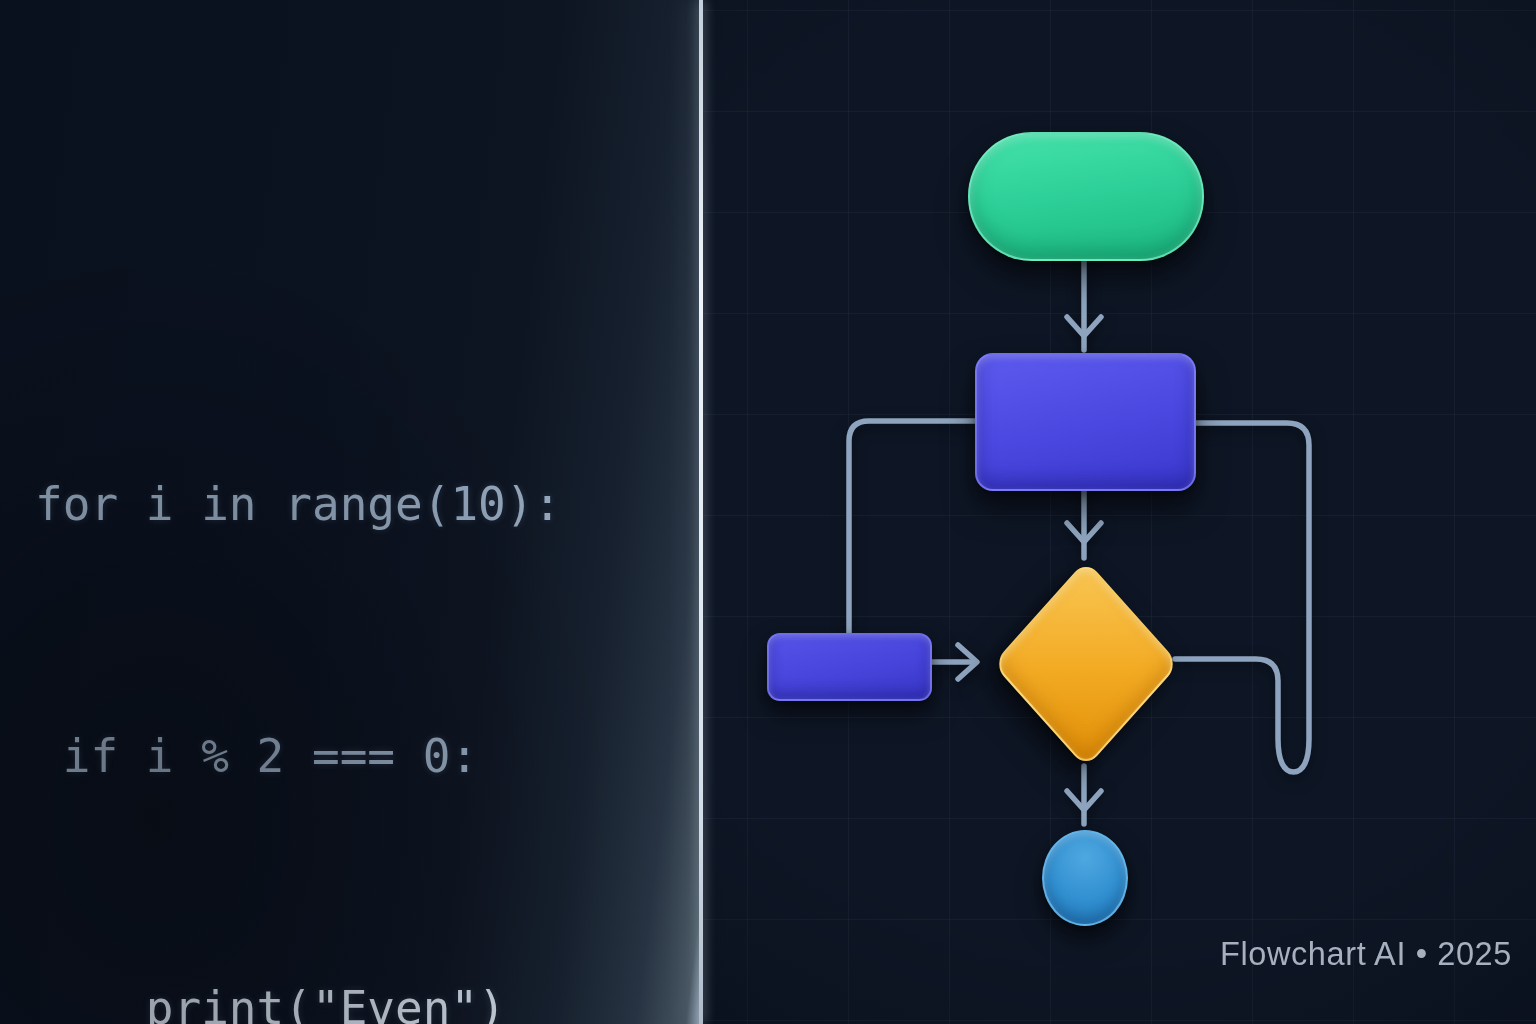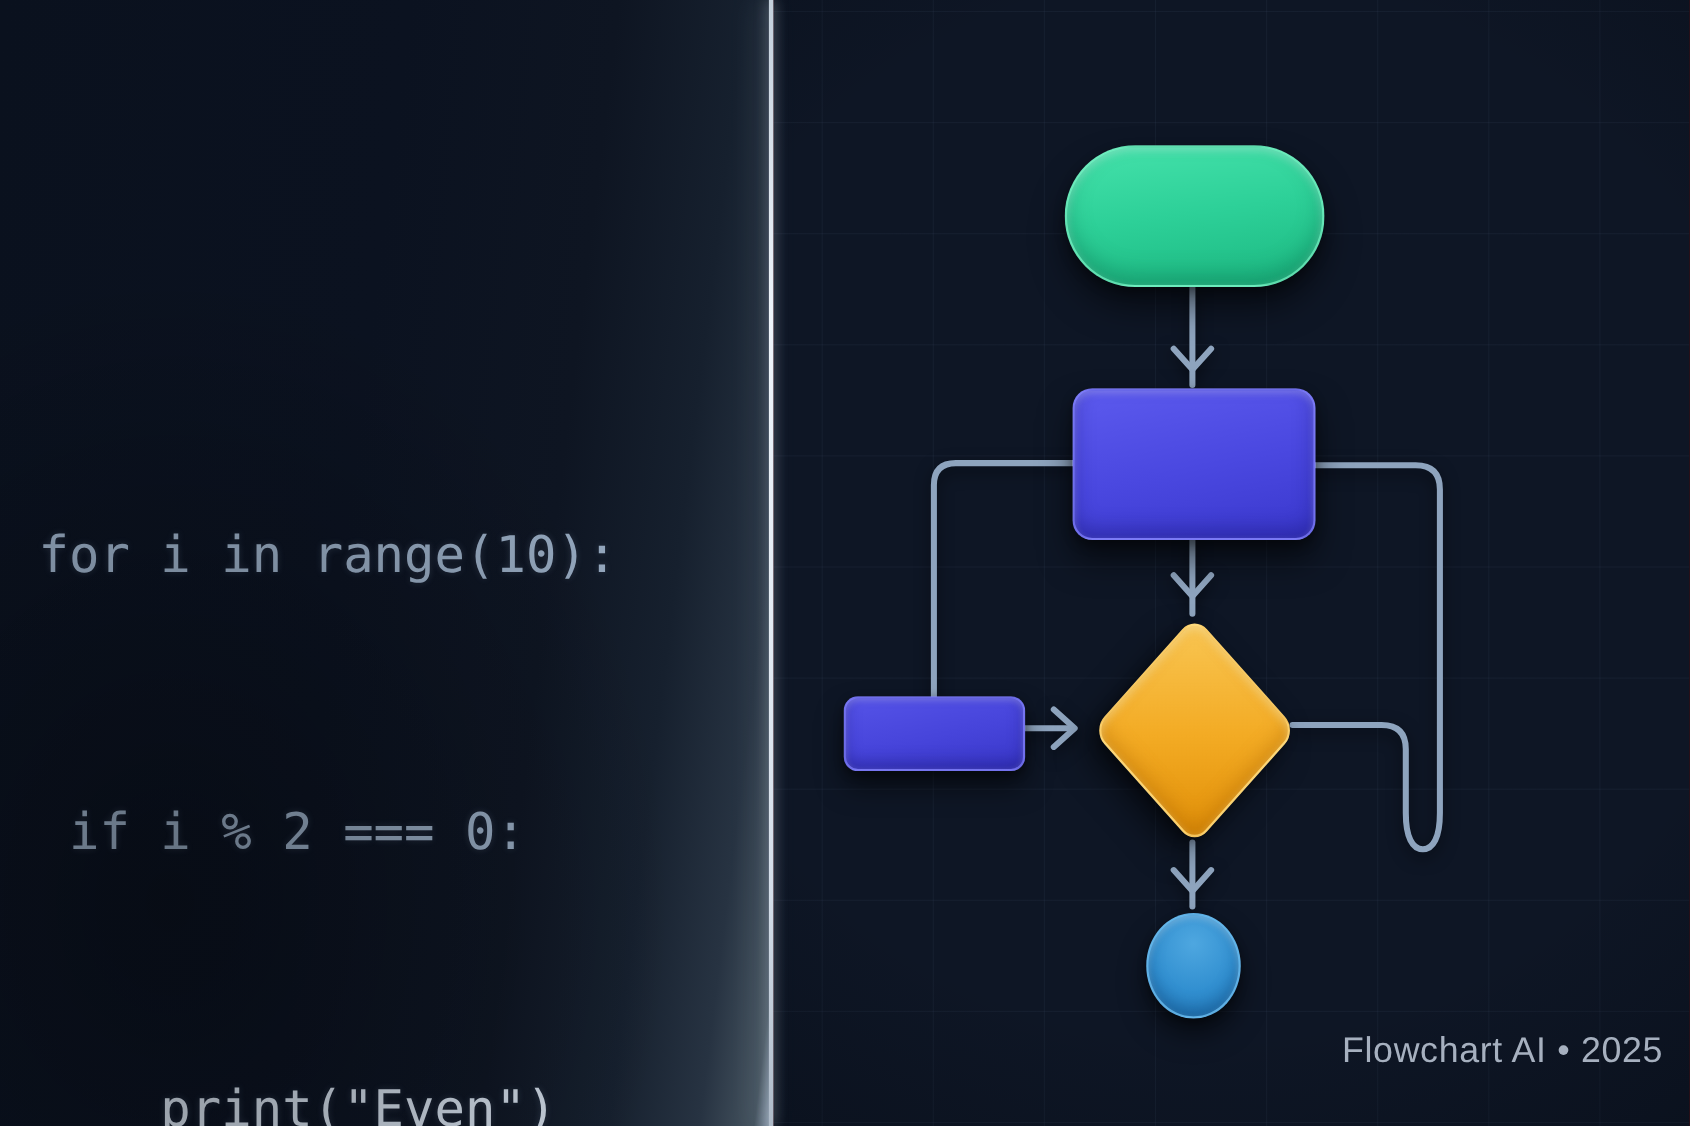--- a/index.html
+++ b/index.html
@@ -1,20 +1,20 @@
 <!DOCTYPE html>
 <html style="--connector: #8ea4be; --panel-left-bg: #0b1220; --panel-right-bg: #0e1625; --divider: #eef4fa; --code-text: #92a5bb; --watermark-text: #a6b0bf;"><head>
 <meta charset="utf-8">
 <style>
   html,body{margin:0;padding:0;background:#05080f;}
   .canvas{
     position:relative;
     width:1536px;height:1024px;
     overflow:hidden;
-    background:#7f1d1d;
+    background:#404040;
     font-family:"Liberation Sans", sans-serif;
   }
 
   
   .left-panel{
     position:absolute;left:0;top:0;width:702px;height:1024px;
     background:linear-gradient(97deg,
       #0a111e 0%, #0b1220 45%, #0e1522 68%,
       #16202e 82%, #273342 92%, #45535f 98%, #93a2b4 100%);
   }

